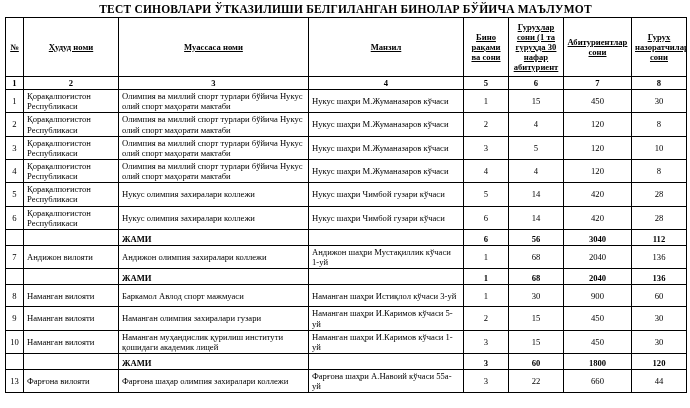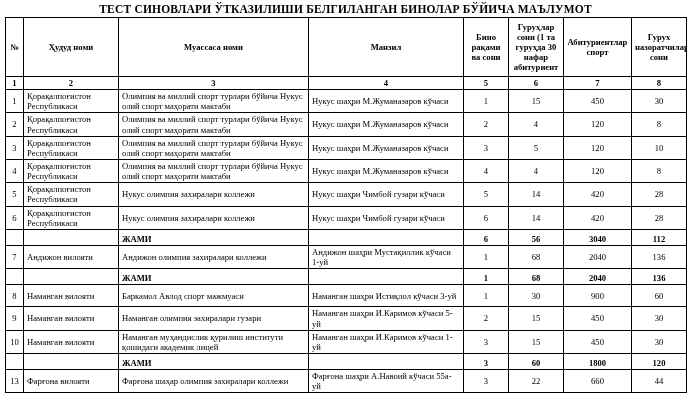--- a/index.html
+++ b/index.html
@@ -15,21 +15,21 @@
   }
   table.main{
     border-collapse:collapse;width:681px;table-layout:fixed;
   }
   table.main td,table.main th{
     border:1px solid #000;
     font-size:8.6px;line-height:1.18;
     padding:1px 3px;vertical-align:middle;
     overflow:hidden;
   }
-  th{font-weight:bold;}
+  th{font-weight:bold;text-decoration:underline;}
   .hdr-row th{height:56px;}
   .num-row td{height:9px;text-align:center;font-weight:bold;font-size:8.6px;padding:0 2px;line-height:1;}
   td.left{text-align:left;}
   td.center{text-align:center;}
   tr.data-row td{height:19px;}
   tr.total td{height:10px;font-weight:bold;padding-top:4px;padding-bottom:1px;}
 </style>
 </head>
 <body>
 
@@ -48,21 +48,21 @@
       <col style="width:55px">
     </colgroup>
     <thead>
       <tr class="hdr-row">
         <th>№</th>
         <th>Ҳудуд номи</th>
         <th>Муассаса номи</th>
         <th>Манзил</th>
         <th>Бино рақами ва сони</th>
         <th>Гуруҳлар сони (1 та гуруҳда 30 нафар абитуриент</th>
-        <th>Абитуриентлар спорт</th>
+        <th>Абитуриентлар сони</th>
         <th>Гурух назоратчилари сони</th>
       </tr>
       <tr class="num-row">
         <td>1</td>
         <td>2</td>
         <td>3</td>
         <td>4</td>
         <td>5</td>
         <td>6</td>
         <td>7</td>

